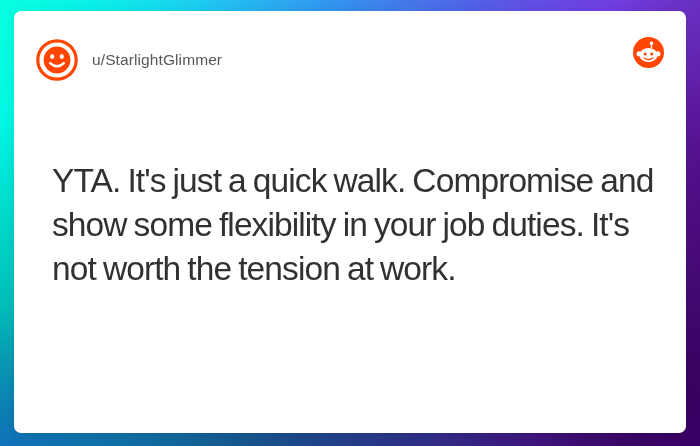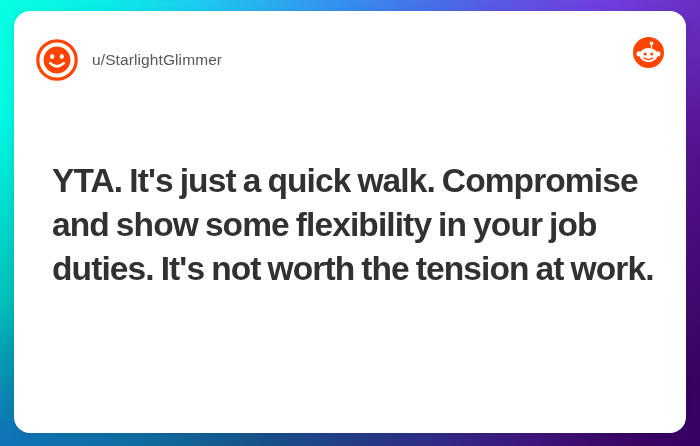--- a/index.html
+++ b/index.html
@@ -49,21 +49,21 @@
   }
 
   
   #card {
     position: absolute;
     left: 14px;
     top: 11px;
     width: 672px;
     height: 422px;
     background: #ffffff;
-    border-radius: 16px;
+    border-radius: 7px;
     box-shadow: 0 2px 10px rgba(0,0,0,0.10);
     overflow: hidden;
   }
 
   
   #card-header {
     position: absolute;
     left: 0; right: 0;
     top: 24px;
     height: 50px;
@@ -100,21 +100,21 @@
   #comment-body {
     position: absolute;
     left: 38px;
     top: 148px;
     width: 620px;
     font-size: 33.5px;
     line-height: 44px;
     color: #2f3133;
     letter-spacing: -0.9px;
     word-spacing: -1.4px;
-    font-weight: 700;
+    font-weight: 400;
   }
 </style>
 </head>
 <body>
 
 <div id="backdrop"></div>
 
 <div id="card">
 
   <div id="card-header">

